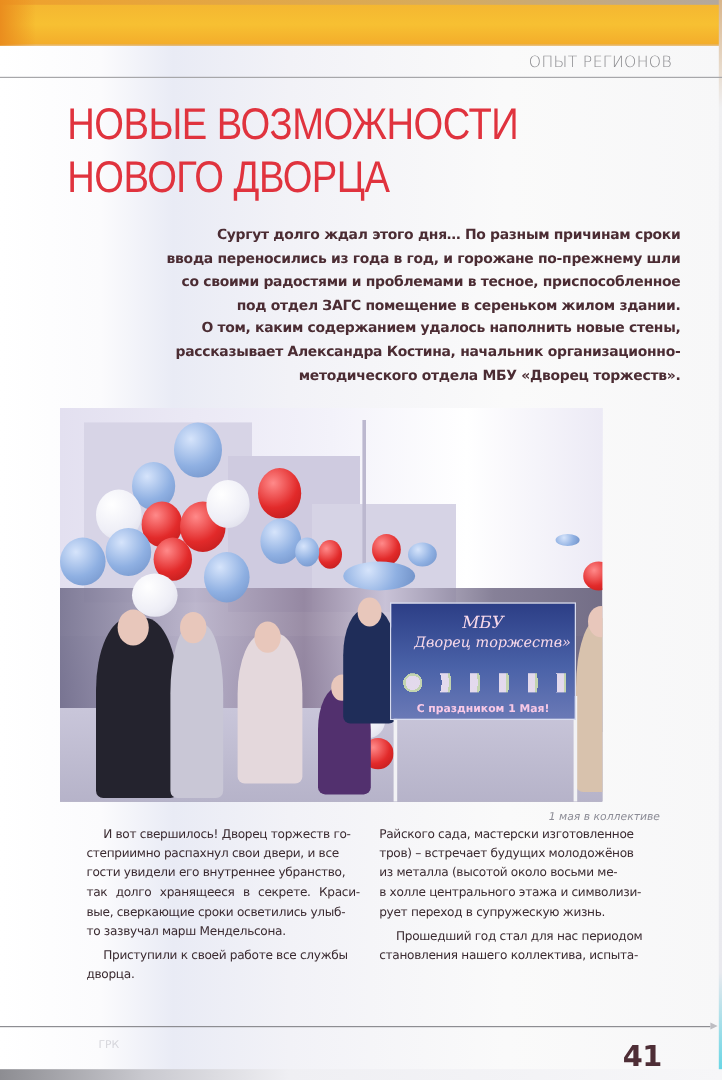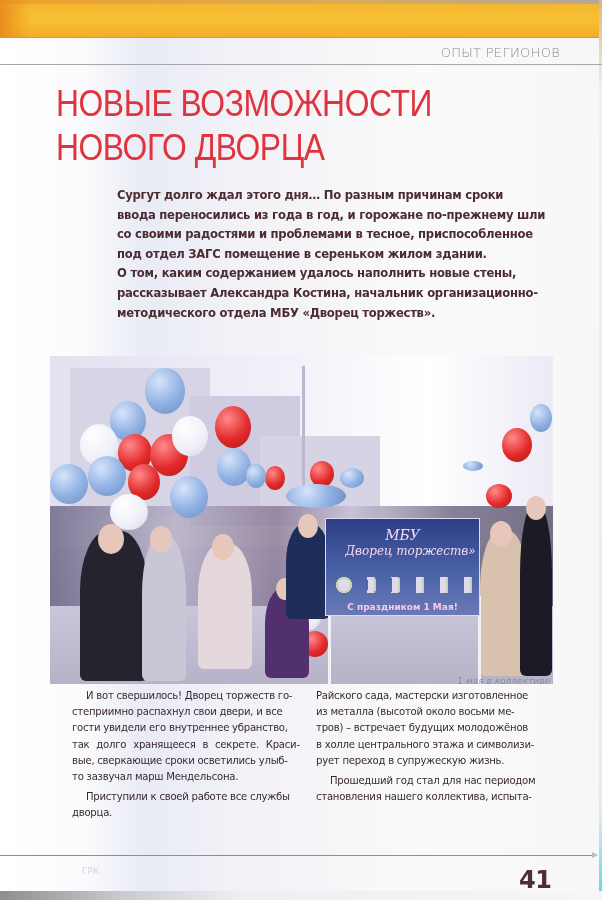--- a/index.html
+++ b/index.html
@@ -38,24 +38,25 @@
       position: absolute; left: 56px; top: 82px;
       font-family: "Liberation Sans", sans-serif; font-weight: normal;
       font-size: 37px; line-height: 44px; color: #e0333e;
       letter-spacing: -0.5px; transform: scaleX(0.86); transform-origin: left top;
     }
     .lead {
       position: absolute; left: 117px; top: 186px; width: 450px;
       font-family: "DejaVu Sans", sans-serif; font-weight: bold;
       font-size: 11.6px; line-height: 19.6px; color: #4b2c33;
       letter-spacing: -0.25px;
+      text-align: right;
     }
     .lead p { white-space: nowrap; }
     .photo {
-      position: absolute; left: 50px; top: 356px; width: 503px; height: 328px;
+      position: absolute; left: 50px; top: 340px; width: 452px; height: 328px;
       overflow: hidden;
       background: linear-gradient(180deg, #dcdaf0 0%, #eeecf8 30%, #f6f5fb 45%, #b9b6d1 70%, #8f8aa7 100%);
     }
     .photo .sky { position:absolute; left:0; top:0; width:100%; height:190px;
       background: linear-gradient(90deg, #e3e0f0 0%, #f3f2fa 50%, #ffffff 75%, #eceaf5 100%); }
     .photo .bldg1 { position:absolute; left:20px; top:12px; width:140px; height:150px; background:#d7d4e6; }
     .photo .bldg2 { position:absolute; left:140px; top:40px; width:110px; height:130px; background:#cfcbe0; }
     .photo .bldg3 { position:absolute; left:210px; top:80px; width:120px; height:90px; background:#d6d3e5; }
     .photo .pole { position:absolute; left:252px; top:10px; width:3px; height:140px; background:#bcb8cf; }
     .photo .ground { position:absolute; left:0; top:250px; width:100%; height:78px; background: linear-gradient(180deg,#c9c6da,#b6b3c9); }
@@ -217,22 +218,22 @@
     </p>
     <p class="gap">
       <span class="line" style="padding-left:14px">Приступили к своей работе все службы</span>
       <span class="line">дворца.</span>
     </p>
   </div>
 
   <div class="col col-right">
     <p>
       <span class="line">Райского сада, мастерски изготовленное</span>
+      <span class="line">тров) – встречает будущих молодожёнов</span>
       <span class="line">из металла (высотой около восьми ме-</span>
-      <span class="line">тров) – встречает будущих молодожёнов</span>
       <span class="line">в холле центрального этажа и символизи-</span>
       <span class="line">рует переход в супружескую жизнь.</span>
     </p>
     <p class="gap">
       <span class="line" style="padding-left:14px">Прошедший год стал для нас периодом</span>
       <span class="line">становления нашего коллектива, испыта-</span>
     </p>
   </div>
 
   <div class="footer-line"></div>

